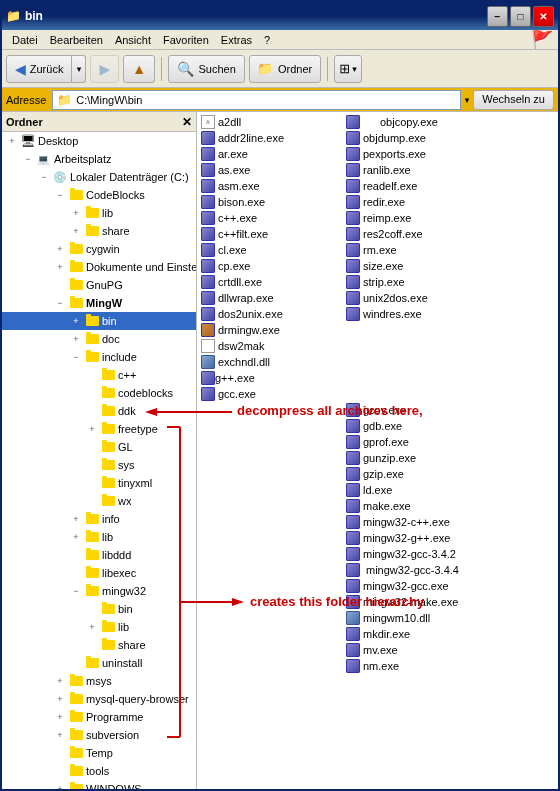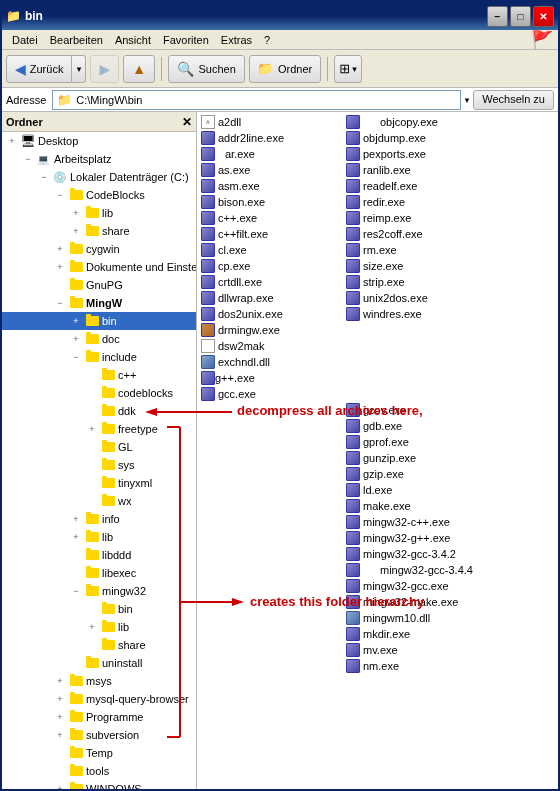--- a/index.html
+++ b/index.html
@@ -94,21 +94,21 @@
       background: linear-gradient(to bottom, #f5f5f5, #ddd);
       border: 1px solid #aaa;
       border-radius: 3px;
       cursor: pointer;
       height: 28px;
       gap: 2px;
     }
 
     
     .addressbar {
-      background: #ffffff;
+      background: #eab308;
       height: 24px;
       display: flex;
       align-items: center;
       padding: 0 4px;
       border-bottom: 1px solid #bbb;
       gap: 4px;
     }
     .addr-label { font-size: 11px; margin-right: 2px; }
     .addr-box {
       flex: 1;
@@ -665,21 +665,21 @@
             <span class="exe-file-icon"></span>
             <span style="margin-left:3px;">addr2line.exe</span>
           </div>
           <div class="file-item">
             <span class="exe-file-icon"></span>
             <span style="margin-left:3px;text-align:center;">objdump.exe</span>
           </div>
 
           <div class="file-item">
             <span class="exe-file-icon"></span>
-            <span style="margin-left:10px;">ar.exe</span>
+            <span style="margin-left:3px;">ar.exe</span>
           </div>
           <div class="file-item">
             <span class="exe-file-icon"></span>
             <span style="margin-left:3px;">pexports.exe</span>
           </div>
 
           <div class="file-item">
             <span class="exe-file-icon"></span>
             <span style="margin-left:3px;">as.exe</span>
           </div>
@@ -856,21 +856,21 @@
           <div class="file-item"></div>
 
           <div class="file-item">
             <span class="exe-file-icon"></span>
             <span style="margin-left:3px;">mingw32-gcc-3.4.2</span>
           </div>
           <div class="file-item"></div>
 
           <div class="file-item">
             <span class="exe-file-icon"></span>
-            <span style="margin-left:20px;">mingw32-gcc-3.4.4</span>
+            <span style="margin-left:6px;">mingw32-gcc-3.4.4</span>
           </div>
           <div class="file-item"></div>
 
           <div class="file-item">
             <span class="exe-file-icon"></span>
             <span style="margin-left:3px;">mingw32-gcc.exe</span>
           </div>
           <div class="file-item"></div>
 
           <div class="file-item">

